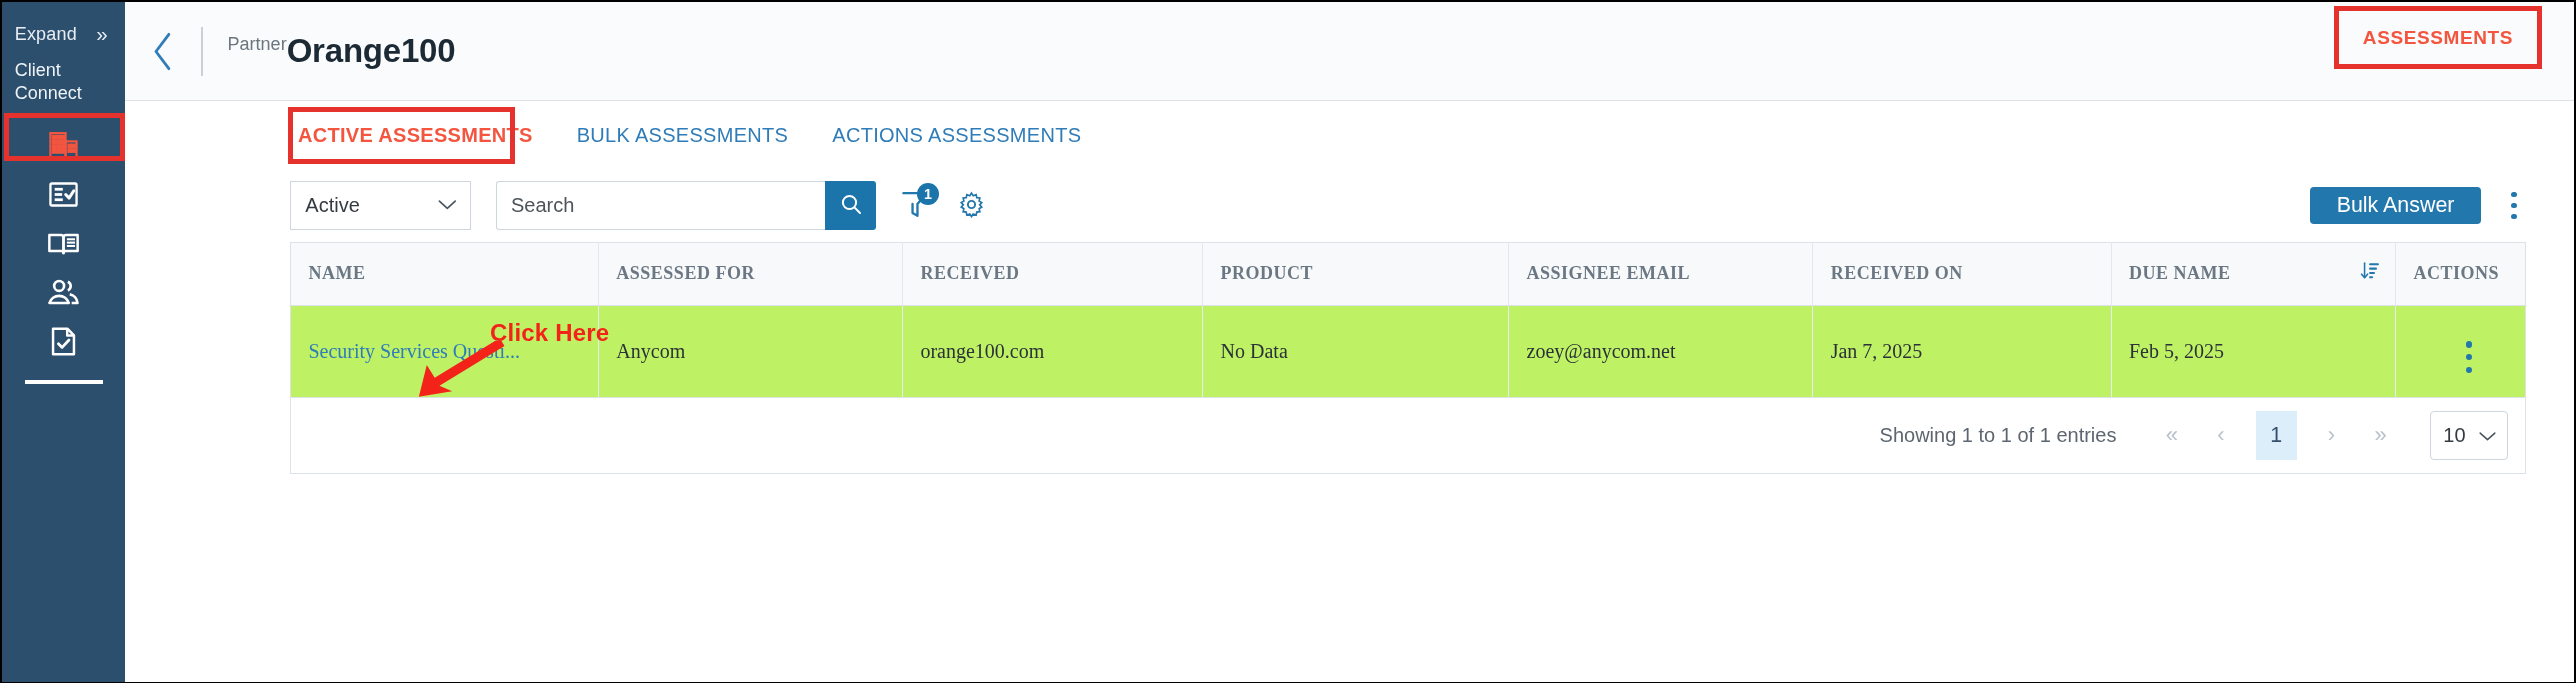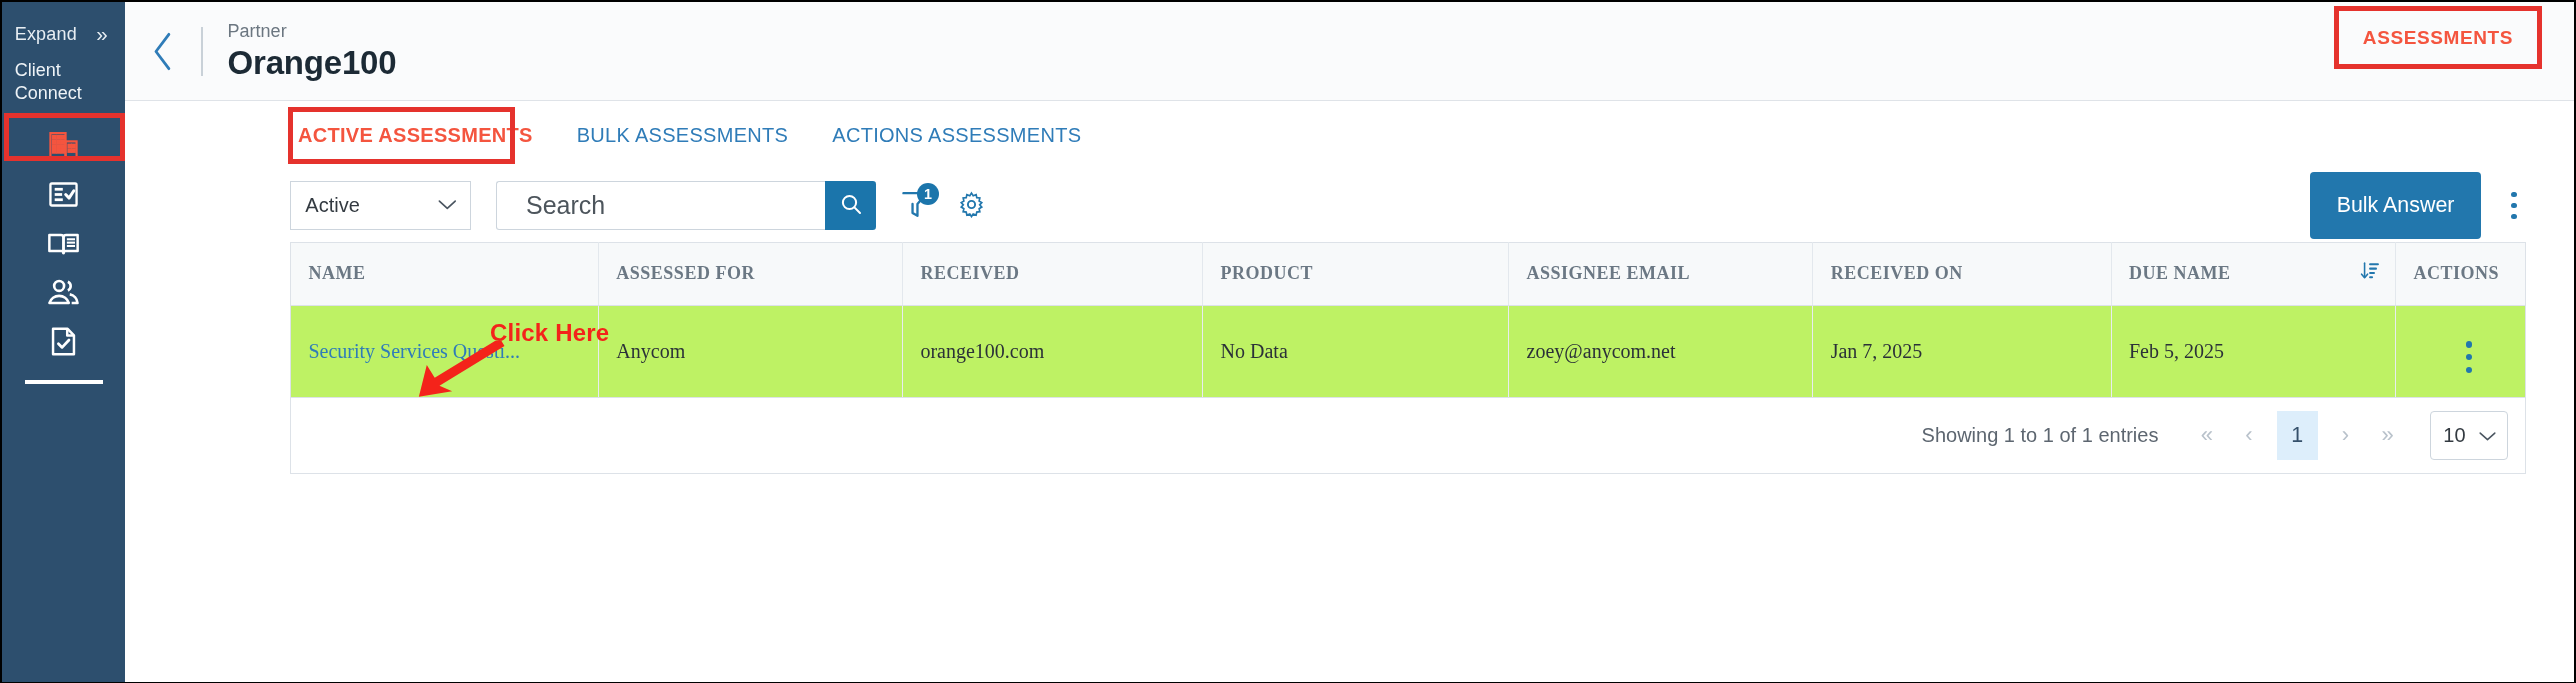--- a/index.html
+++ b/index.html
@@ -99,21 +99,21 @@
     align-items: center;
     justify-content: center;
     cursor: pointer;
   }
   .back-chevron { display: block; }
   .title-divider {
     width: 1.6px; height: 49px;
     background: #c9d1d8;
     margin-right: 25px;
   }
-  .title-block { display: flex; flex-direction: column; justify-content: center; }
+  .title-block { display: flex; flex-direction: row; justify-content: center; }
   .title-kicker { font-size: 18px; color: #6b7680; line-height: 1.2; margin-bottom: 3.2px; }
   .title-main { font-size: 33px; color: #1c2a35; font-weight: 700; line-height: 1.05; letter-spacing: -0.2px; }
   .topbar-spacer { flex: 1 1 auto; }
   .assessments-chip {
     font-size: 19px;
     font-weight: 700;
     color: #f4553f;
     letter-spacing: 0.6px;
     padding: 4px 24px;
   }
@@ -180,22 +180,22 @@
 
   .search-wrap {
     display: flex;
     margin-left: 25px;
   }
   .search-input {
     width: 329px; height: 49px;
     border: 1.6px solid #cdd5dd;
     border-right: none;
     border-radius: 3.2px 0 0 3.2px;
-    padding: 0 29px;
-    font-size: 25px;
+    padding: 0 14px;
+    font-size: 20px;
     color: #333a41;
     font-family: "Liberation Sans", sans-serif;
     background: #fff;
     outline: none;
   }
   .search-input::placeholder { color: #4d555c; }
   .search-btn {
     width: 51px; height: 49px;
     background: #1b75ab;
     border: none;
@@ -223,21 +223,21 @@
     display: flex; align-items: center; justify-content: center;
     padding: 0 4px;
   }
   .toolbar-spacer { flex: 1 1 auto; }
   .bulk-btn {
     background: #2277ad;
     color: #ffffff;
     font-size: 21.4px;
     border: none;
     border-radius: 4px;
-    height: 67px;
+    height: 37px;
     padding: 0 27px;
     cursor: pointer;
     font-family: "Liberation Sans", sans-serif;
   }
   .kebab {
     margin-left: 20.6px;
     width: 24px; height: 44px;
     display: flex; flex-direction: column; align-items: center; justify-content: center;
     gap: 5.6px;
     cursor: pointer;
@@ -290,21 +290,21 @@
     display: inline-flex; flex-direction: column; align-items: center; gap: 6.3px;
     cursor: pointer;
   }
   .row-kebab span { width: 6.3px; height: 6.3px; border-radius: 50%; background: #2277ad; display: block; }
 
   
   .pager {
     display: flex;
     align-items: center;
     justify-content: flex-end;
-    gap: 1px;
+    gap: 8px;
     height: 76px;
     padding-right: 17.4px;
     border: 1.6px solid #dde2e8;
     border-top: none;
     background: #fff;
   }
   .pager-text { font-size: 20px; color: #5d6670; margin-right: 27px; }
   .pg-btn {
     width: 41px; height: 44px;
     display: flex; align-items: center; justify-content: center;

